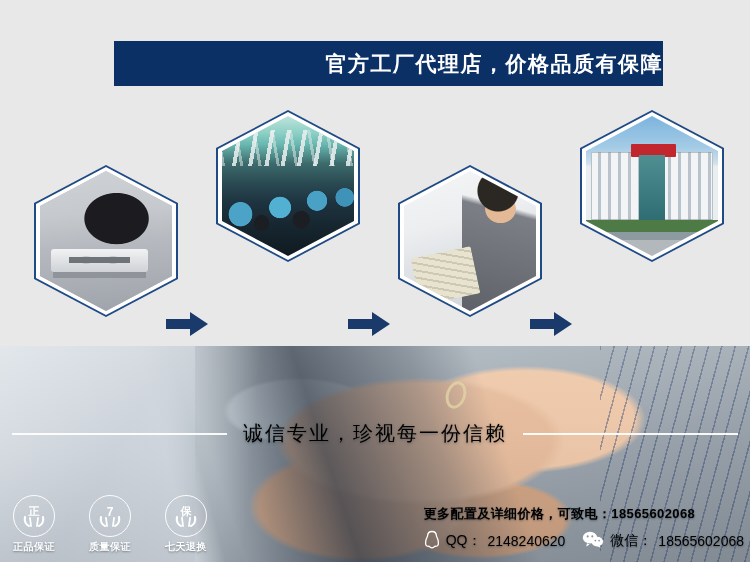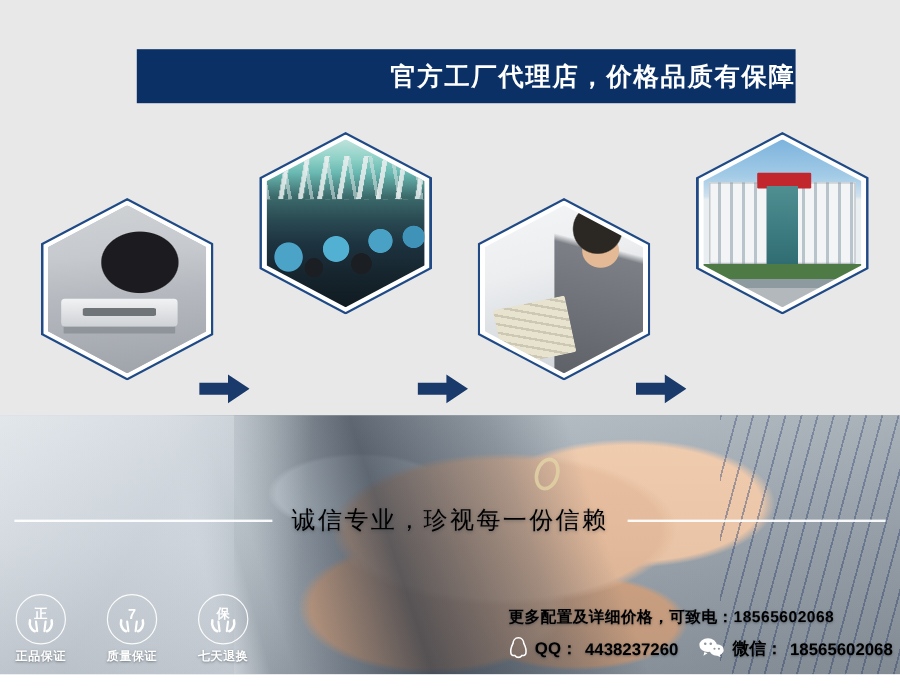--- a/index.html
+++ b/index.html
@@ -347,21 +347,21 @@
     white-space: nowrap;
     margin-bottom: 7px;
     text-shadow: 0 1px 2px rgba(40,50,60,.5);
   }
   .contact-line2 {
     display: flex;
     align-items: center;
     justify-content: flex-end;
     gap: 6px;
     font-size: 14px;
-    font-weight: bold;
+    font-weight: normal;
     white-space: nowrap;
     text-shadow: 0 1px 2px rgba(40,50,60,.5);
   }
   .contact-line2 .sep { width: 5px; }
   .ico-inline { display: block; }
 
   .bottom-white {
     position: absolute;
     left: 0; top: 562px;
     width: 750px; height: 14px;
@@ -499,21 +499,21 @@
       <div class="contact-line2">
         <span class="ico-inline">
           <svg width="16" height="19" viewBox="0 0 16 19">
             <path d="M8 1.5 C5 1.5 3.6 4 3.5 6.2 C2.2 8.8 1.2 12.3 1.8 14.6
                      C2.1 15.9 3.5 16.6 5 16.2 C5.9 17.3 6.9 17.8 8 17.8
                      C9.1 17.8 10.1 17.3 11 16.2 C12.5 16.6 13.9 15.9 14.2 14.6
                      C14.8 12.3 13.8 8.8 12.5 6.2 C12.4 4 11 1.5 8 1.5 Z" fill="none" stroke="#ffffff" stroke-width="1.3"></path>
           </svg>
         </span>
         <span>QQ：</span>
-          <span>4438237260</span>
+          <span>2148240620</span>
         <span class="sep"></span>
         <span class="ico-inline">
           <svg width="22" height="17" viewBox="0 0 22 17">
             <ellipse cx="8" cy="6.6" rx="7.2" ry="5.8" fill="#ffffff"></ellipse>
             <path d="M5 12.3 L4.2 15.4 L7.6 13.4 Z" fill="#ffffff"></path>
             <circle cx="5.7" cy="5.4" r="1.05" fill="#8e969e"></circle>
             <circle cx="10.3" cy="5.4" r="1.05" fill="#8e969e"></circle>
             <ellipse cx="15.2" cy="10.6" rx="5.9" ry="4.8" fill="#ffffff"></ellipse>
             <path d="M17.6 14.2 L18.6 16.8 L15.3 15.2 Z" fill="#ffffff"></path>
             <circle cx="13.4" cy="9.6" r=".9" fill="#8e969e"></circle>

